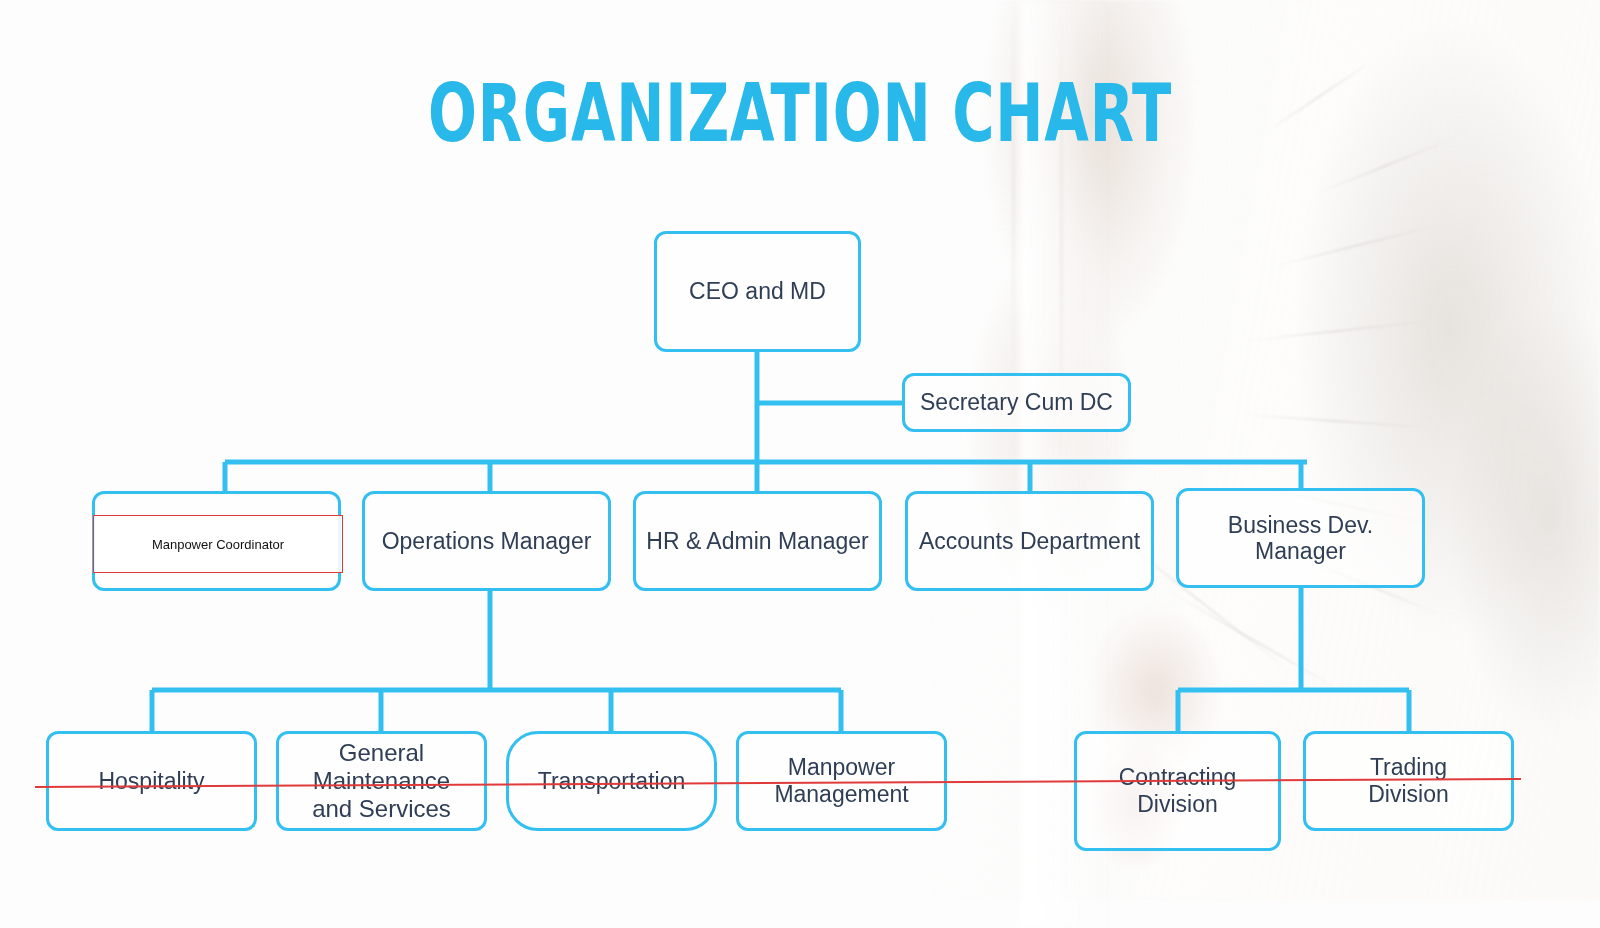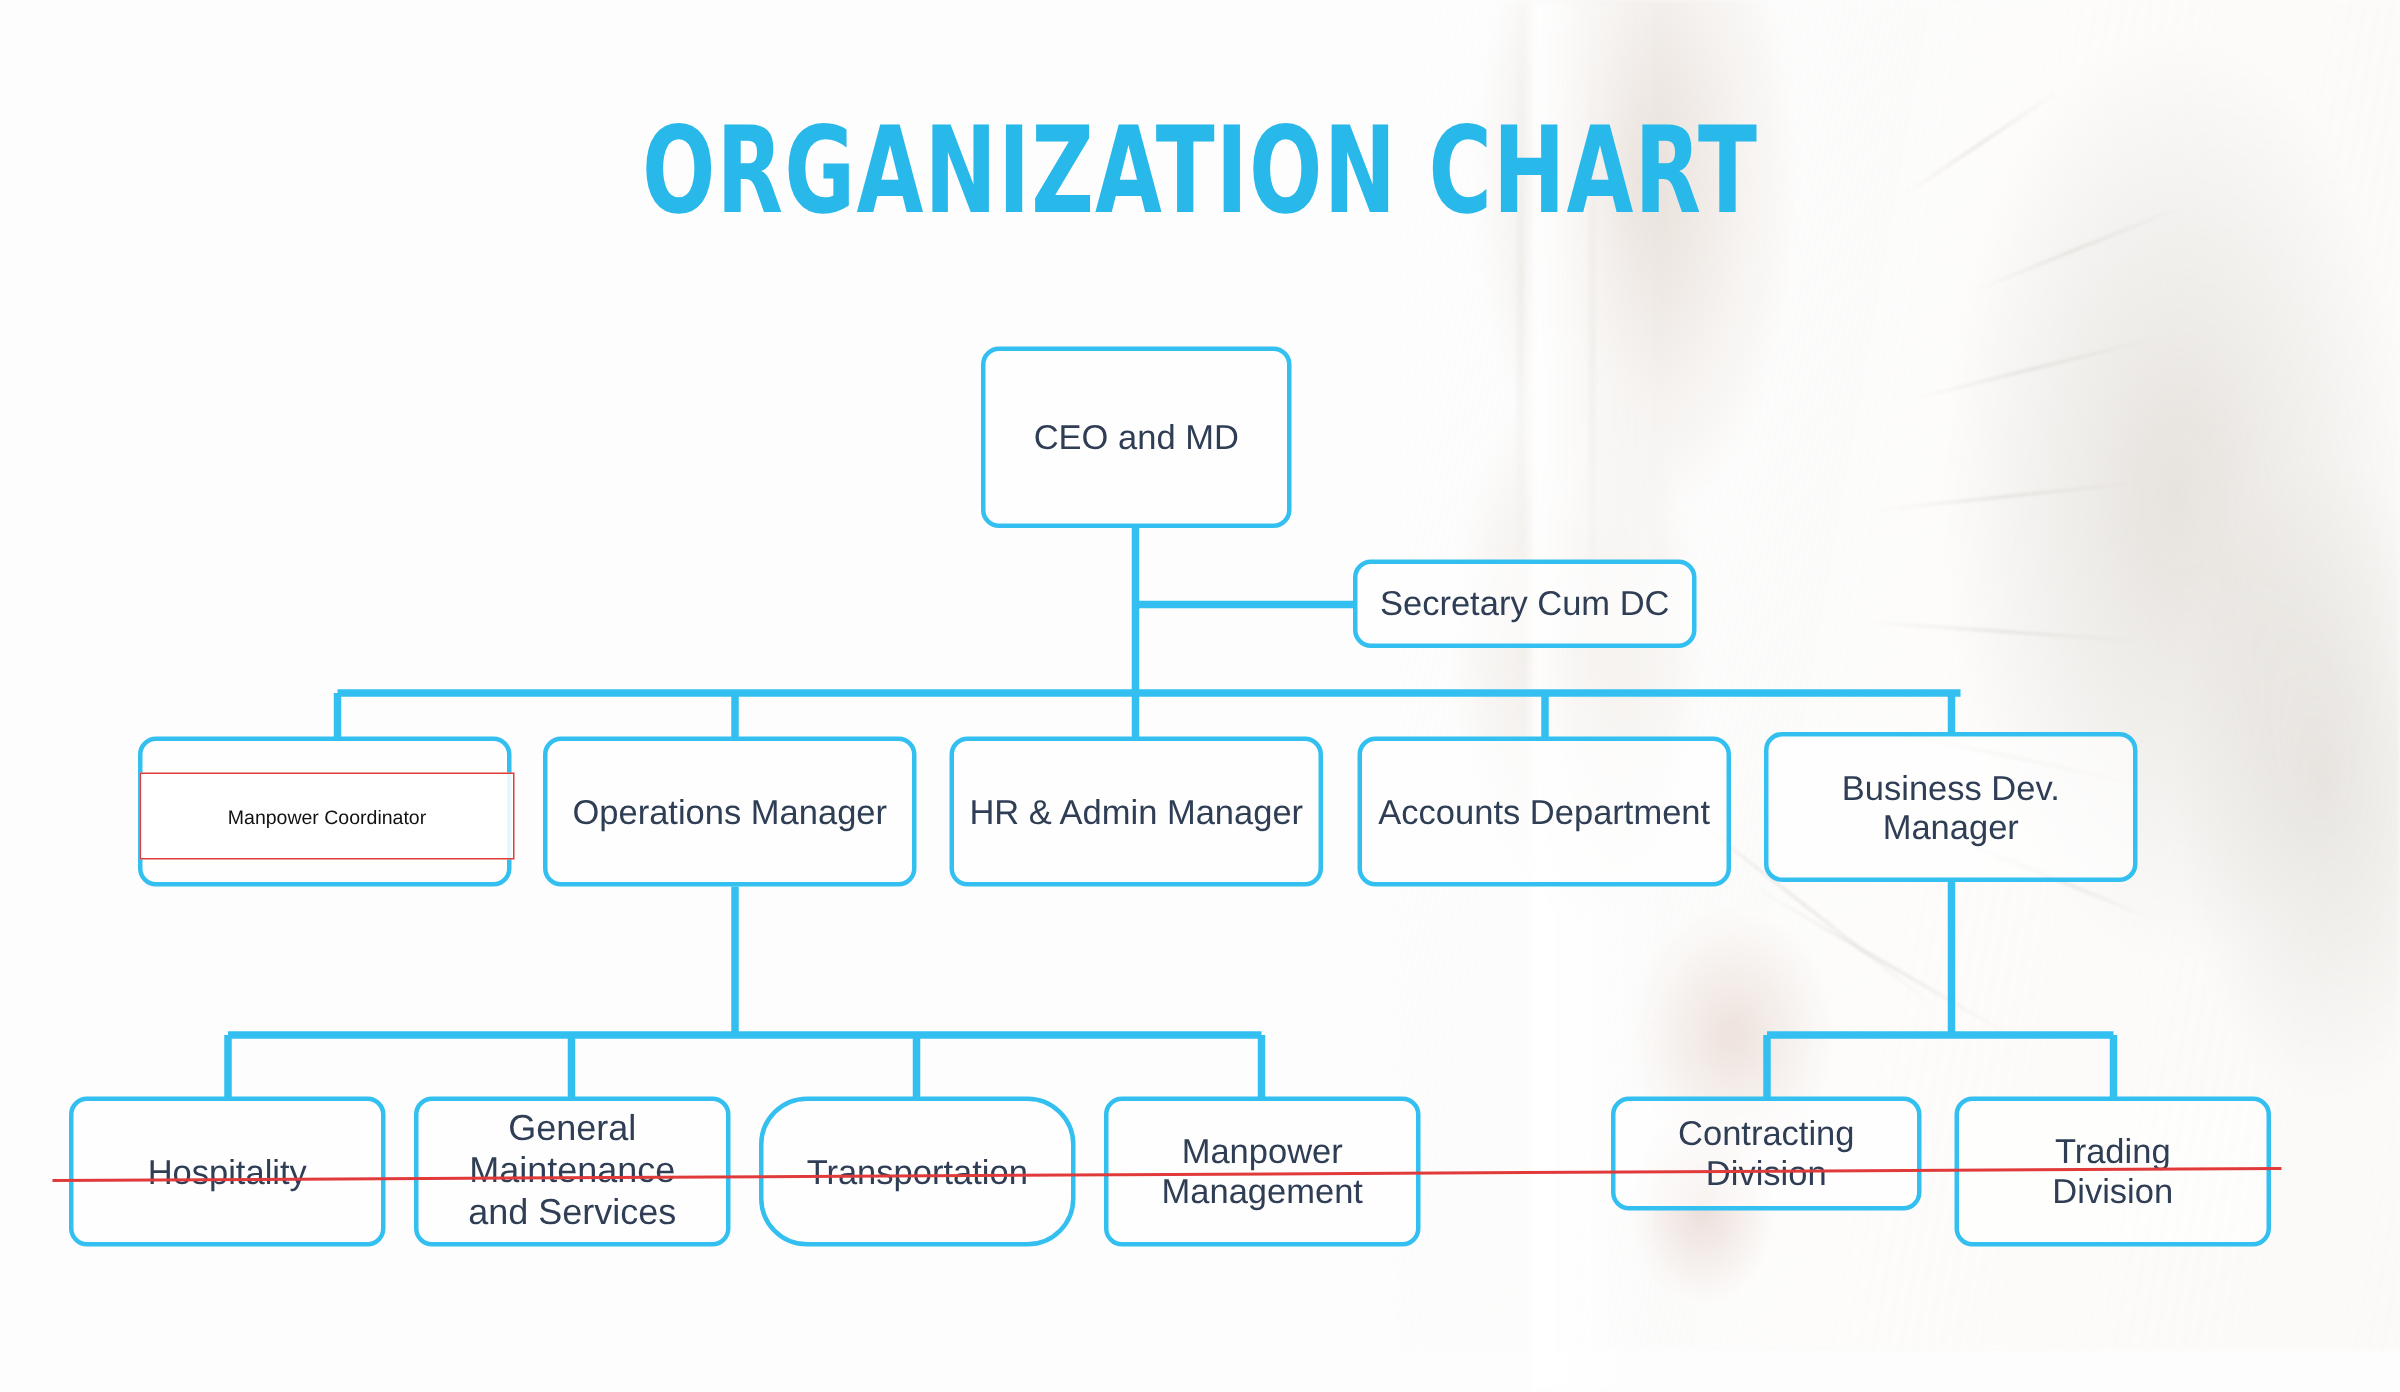--- a/index.html
+++ b/index.html
@@ -223,21 +223,21 @@
 
   <div class="node" style="left:506px;top:731px;width:211px;height:100px;border-radius:32px;">
     <span class="node-label">Transportation</span>
   </div>
 
   <div class="node two-line" style="left:736px;top:731px;width:211px;height:100px;">
     <span class="node-label">Manpower
 Management</span>
   </div>
 
-  <div class="node two-line" style="left:1074px;top:731px;width:207px;height:76px;">
+  <div class="node two-line" style="left:1074px;top:731px;width:207px;height:120px;">
     <span class="node-label">Contracting
 Division</span>
   </div>
 
   <div class="node two-line" style="left:1303px;top:731px;width:211px;height:100px;">
     <span class="node-label">Trading
 Division</span>
   </div>
 
   <div class="red-field" style="left:93px;top:515px;width:250px;height:58px;">

